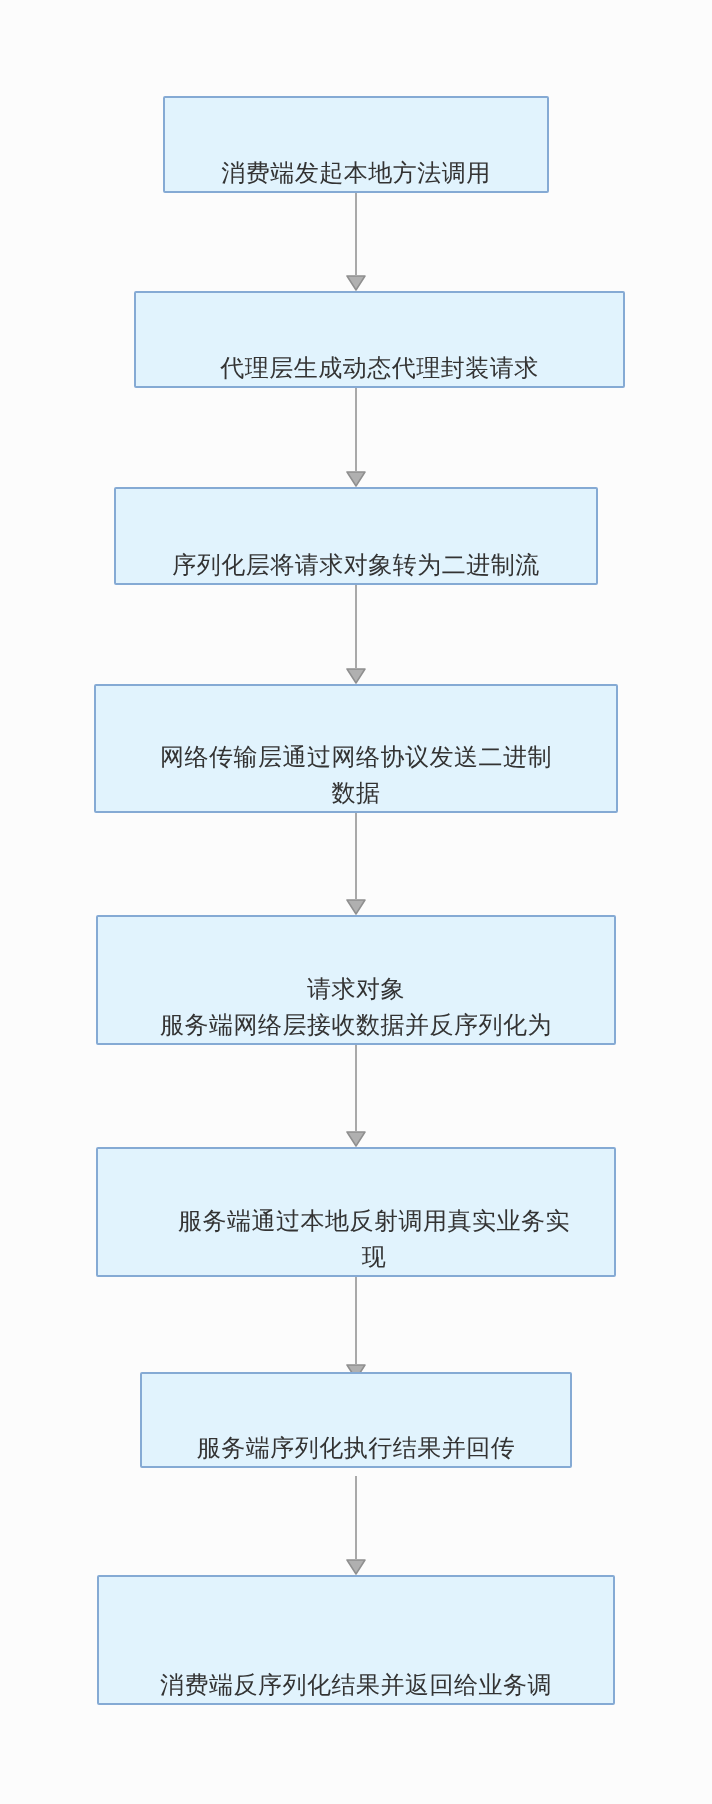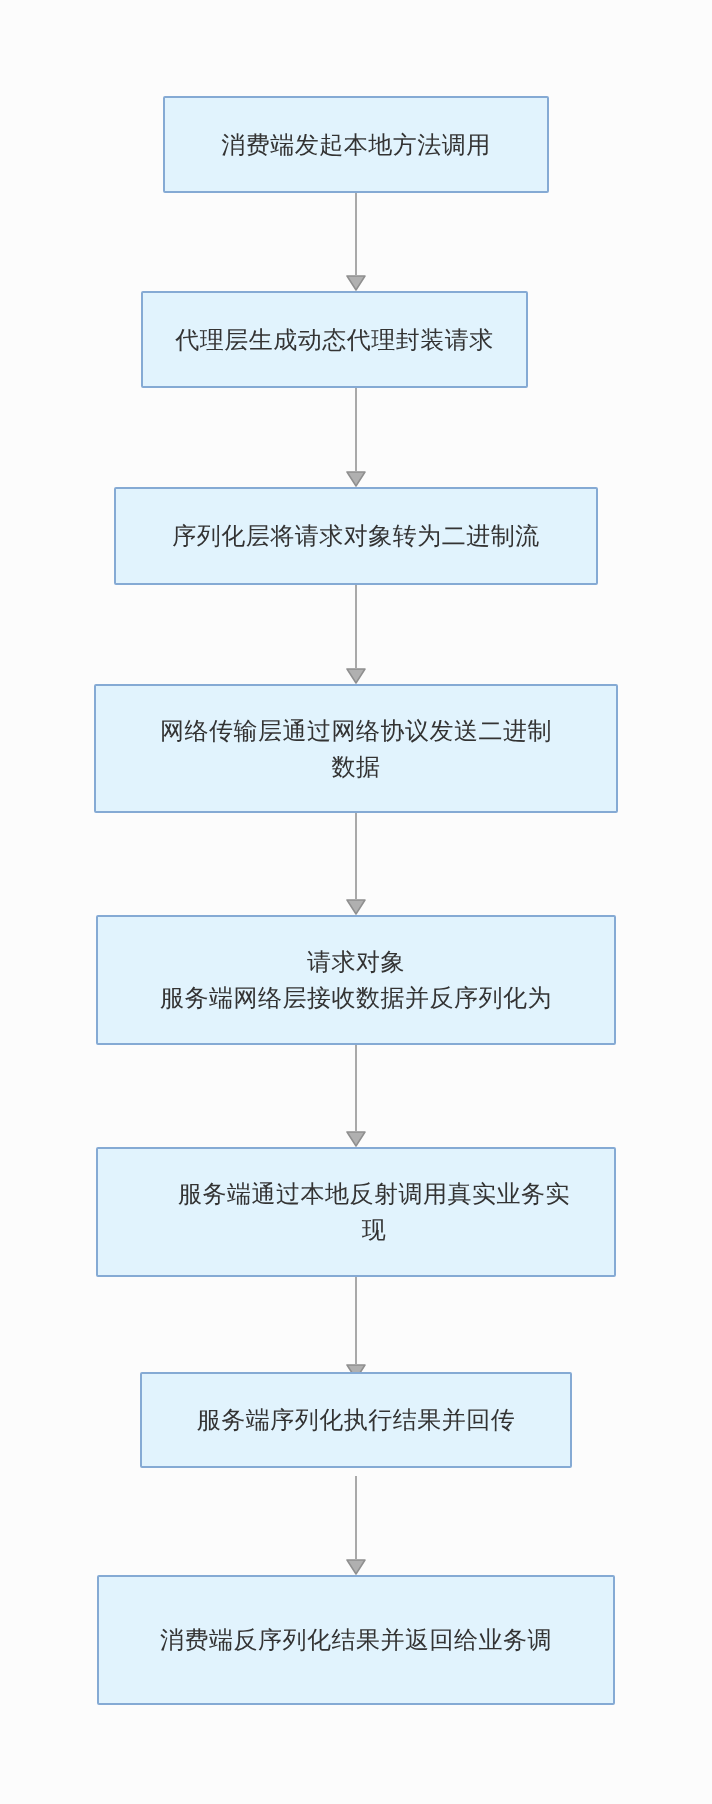--- a/index.html
+++ b/index.html
@@ -23,35 +23,35 @@
     background:var(--bg);
     overflow:hidden;
     margin:0 auto;
   }
   .node{
     position:absolute;
     background:var(--node-fill);
     border:2px solid var(--node-border);
     border-radius:2px;
     display:flex;
-    align-items:center;
+    align-items:flex-end;
     justify-content:center;
   }
   .node-label{
     width:100%;
     text-align:center;
     color:var(--text);
     font-size:24px;
     line-height:36px;
     letter-spacing:0.5px;
   }
   .node-label .line{display:block;}
   
   .n1{left:163px;top:96px;width:386px;height:97px;}
-  .n2{left:141px;top:291px;width:387px;height:97px;}
+  .n2{left:134px;top:291px;width:491px;height:97px;}
   .n3{left:114px;top:487px;width:484px;height:98px;}
   .n4{left:94px;top:684px;width:524px;height:129px;}
   .n5{left:96px;top:915px;width:520px;height:130px;}
   .n6{left:96px;top:1147px;width:520px;height:130px;padding-left:36px;}
   .n7{left:140px;top:1372px;width:432px;height:96px;}
   .n8{left:97px;top:1575px;width:518px;height:130px;}
   
   .arrow{
     position:absolute;
     left:345px;

